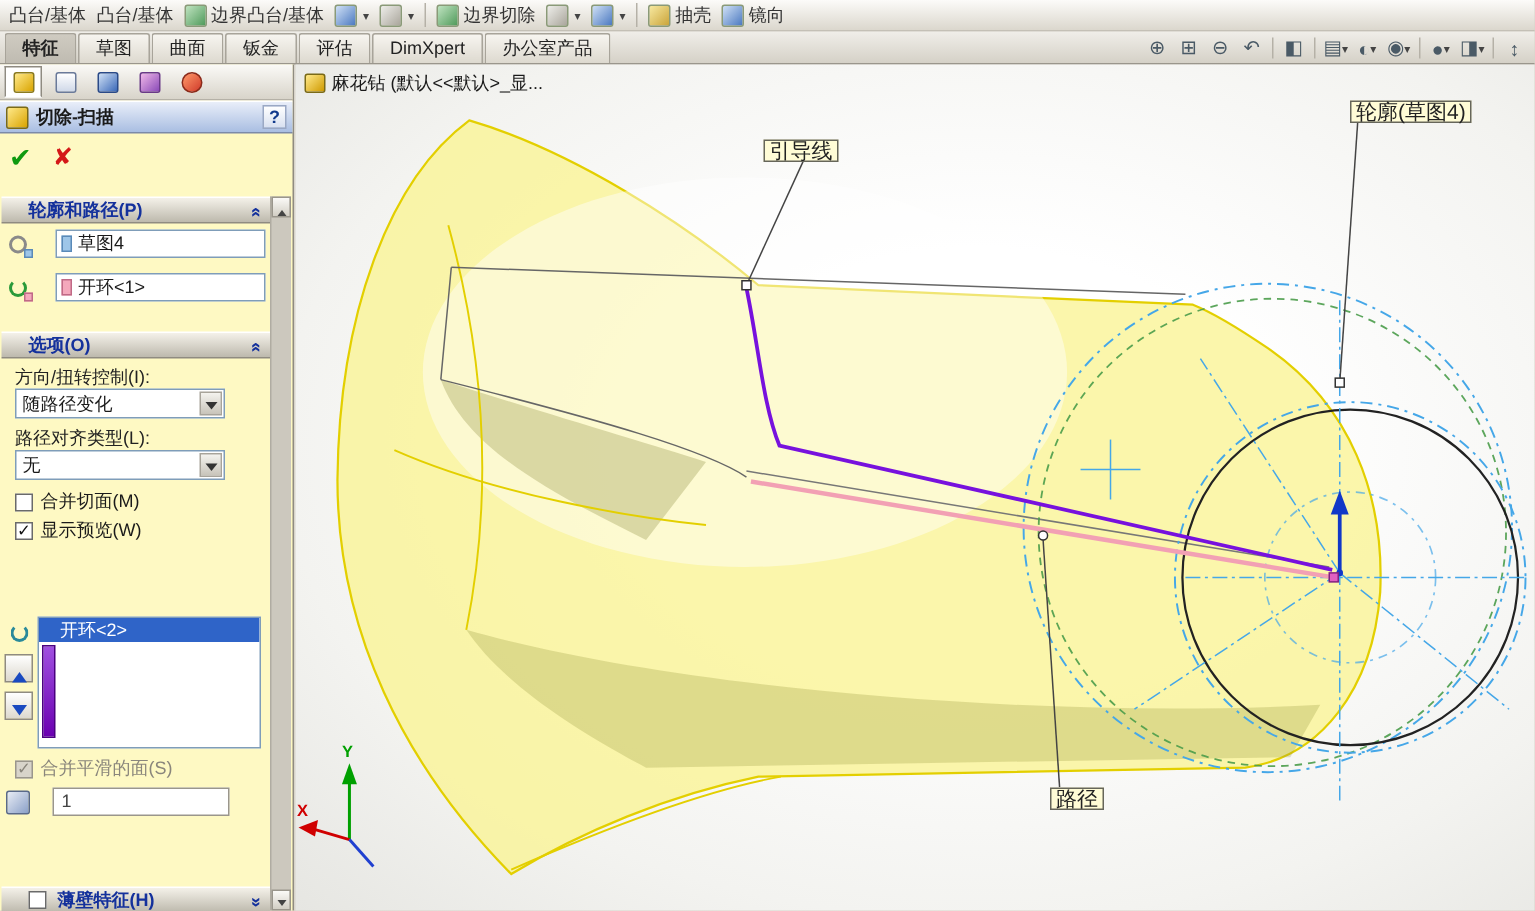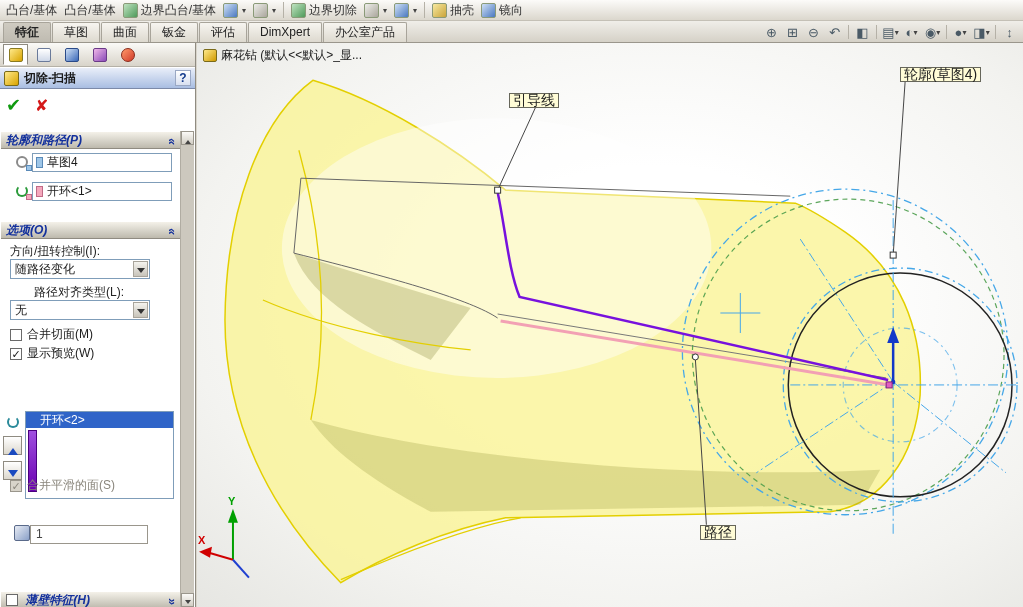--- a/index.html
+++ b/index.html
@@ -27,21 +27,21 @@
     background:linear-gradient(#f7f5f0,#ddd9cf); border:1px solid #a8a49a; border-bottom:none;
     border-radius:2px 2px 0 0; color:#222; }
   .tab.active { background:linear-gradient(#cfcbc1,#bfbbb1); font-weight:bold; }
   .view-icons { position:absolute; right:4px; top:2px; height:18px; display:flex; gap:2px; align-items:center; }
   .vicon { min-width:19px; height:17px; display:flex; align-items:center; justify-content:center;
     font-size:13px; color:#4a5a66; border:1px solid transparent; border-radius:2px; }
   .vicon.has-caret::after { content:"▾"; font-size:8px; color:#444; }
   .v-sep { width:1px; height:14px; background:#b5b1a7; margin:0 2px; }
 
   
-  .pm { position:absolute; left:0; top:43px; bottom:0; width:196px; background:#ffffff; border-right:1px solid #8f8b81; }
+  .pm { position:absolute; left:0; top:43px; bottom:0; width:196px; background:#fef9c3; border-right:1px solid #8f8b81; }
   .pm-tabs { position:absolute; top:0; left:0; right:0; height:24px;
     background:linear-gradient(#fbfaf7,#d8d4ca); border-bottom:1px solid #b5b1a7;
     display:flex; align-items:center; padding-left:3px; gap:3px; }
   .pm-tab { width:25px; height:21px; display:flex; align-items:center; justify-content:center; }
   .pm-tab.active { background:#fff; border:1px solid #8f8b81; border-bottom:1px solid #fff; }
   .pmicon { width:14px; height:14px; border-radius:2px; }
   .pmi-1 { background:linear-gradient(135deg,#ffe98a,#d9a400); border:1px solid #8a7a20; }
   .pmi-2 { background:linear-gradient(135deg,#cfe0f5,#3a68b8); border:1px solid #2a4a88; }
   .pmi-3 { background:linear-gradient(#ffffff,#cfd8e8); border:1px solid #6a7a9a; }
   .pmi-4 { background:linear-gradient(135deg,#f0b8e8,#8a4ab8); border:1px solid #6a3a88; }
@@ -53,26 +53,26 @@
   .pm-title-ico { width:15px; height:15px; background:linear-gradient(135deg,#ffe98a,#d9a400); border:1px solid #7a6a18; border-radius:2px; }
   .help-box { margin-left:auto; width:16px; height:16px; text-align:center; line-height:15px;
     color:#123a8c; font-weight:bold; border:1px solid #9aa8c4; background:linear-gradient(#fff,#d8e0f0); }
 
   .ok-row { position:absolute; top:50px; left:6px; height:24px; display:flex; gap:14px; align-items:center; }
   .ok-glyph { color:#0f9a0f; font-size:18px; font-weight:bold; }
   .cancel-glyph { color:#d41818; font-size:16px; font-weight:bold; }
 
   .sec-h { position:absolute; left:1px; width:179px; height:18px;
     background:linear-gradient(#f4f1e9,#bdb9ad); border-top:1px solid #fff; border-bottom:1px solid #8f8b81;
-    color:#14319c; font-weight:bold; line-height:17px; padding:0 5px;font-style:italic; }
+    color:#14319c; font-weight:bold; line-height:17px; padding:0 18px; }
   .chev { position:absolute; right:3px; top:1px; width:12px; text-align:center; color:#14319c; font-weight:bold; display:inline-block; transform:rotate(90deg); font-size:12px; }
   .chev.up::before { content:"«"; }
   .chev.down::before { content:"»"; }
 
-  .row-field { position:absolute; left:14px; display:flex; gap:0; }
+  .row-field { position:absolute; left:4px; display:flex; align-items:center; gap:15px; }
   .rowico { width:18px; height:18px; position:relative; flex:none; }
   .ring { position:absolute; left:2px; top:3px; width:12px; height:12px; border:2px solid #8a8a8a; border-radius:50%; }
   .ring.green { border-color:#2a9a3a; border-top-color:transparent; }
   .ring.teal  { border-color:#2a8a9a; border-top-color:transparent; }
   .chipmini { position:absolute; right:0; bottom:0; width:6px; height:6px; }
   .tfield { width:140px; height:19px; background:#fff; border:1px solid #7f9db9;
     display:flex; align-items:center; gap:4px; padding:0 3px; }
   .chip { width:7px; height:11px; flex:none; }
   .chip.blue { background:#9ec6e8; border:1px solid #5a8ab8; }
   .chip.pink { background:#f4a8bc; border:1px solid #c06a86; }
@@ -243,21 +243,21 @@
 
   <div class="sec-h" style="top:178px;">
     <span>选项(O)</span>
     <span class="chev up"></span>
   </div>
   <div class="sub-label" style="top:200px;">方向/扭转控制(I):</div>
   <div class="dd" style="top:216px;">
     <span>随路径变化</span>
     <span class="dd-btn"></span>
   </div>
-  <div class="sub-label" style="top:241px;margin-left:24px;">路径对齐类型(L):</div>
+  <div class="sub-label" style="top:241px;">路径对齐类型(L):</div>
   <div class="dd" style="top:257px;">
     <span>无</span>
     <span class="dd-btn"></span>
   </div>
   <div class="cbrow" style="top:283px;">
     <span class="cb"></span>
     <span>合并切面(M)</span>
   </div>
   <div class="cbrow" style="top:302px;">
     <span class="cb checked"></span>
@@ -268,21 +268,21 @@
     <div class="gbtn flat">
         <span class="ring teal" style="left:3px;top:4px;"></span>
       </div>
     <div class="gbtn tri-up"></div>
     <div class="gbtn tri-down"></div>
   </div>
   <div class="guide-list" style="top:368px; height:88px;">
     <div class="glist-item">开环&lt;2&gt;</div>
     <span class="gswatch"></span>
   </div>
-  <div class="cbrow" style="top:434px;justify-content:flex-end;">
+  <div class="cbrow" style="top:461px;justify-content:flex-end;">
     <span class="cb checked disabled"></span>
     <span class="gray-label">合并平滑的面(S)</span>
   </div>
   <div class="row-field" style="top:482px;">
     <span class="spin-ico"></span>
     <div class="numfield">1</div>
   </div>
 
   <div class="sec-h" style="top:548px;">
     <span class="cb" style="display:inline-block;vertical-align:-2px;margin-right:4px;"></span>

